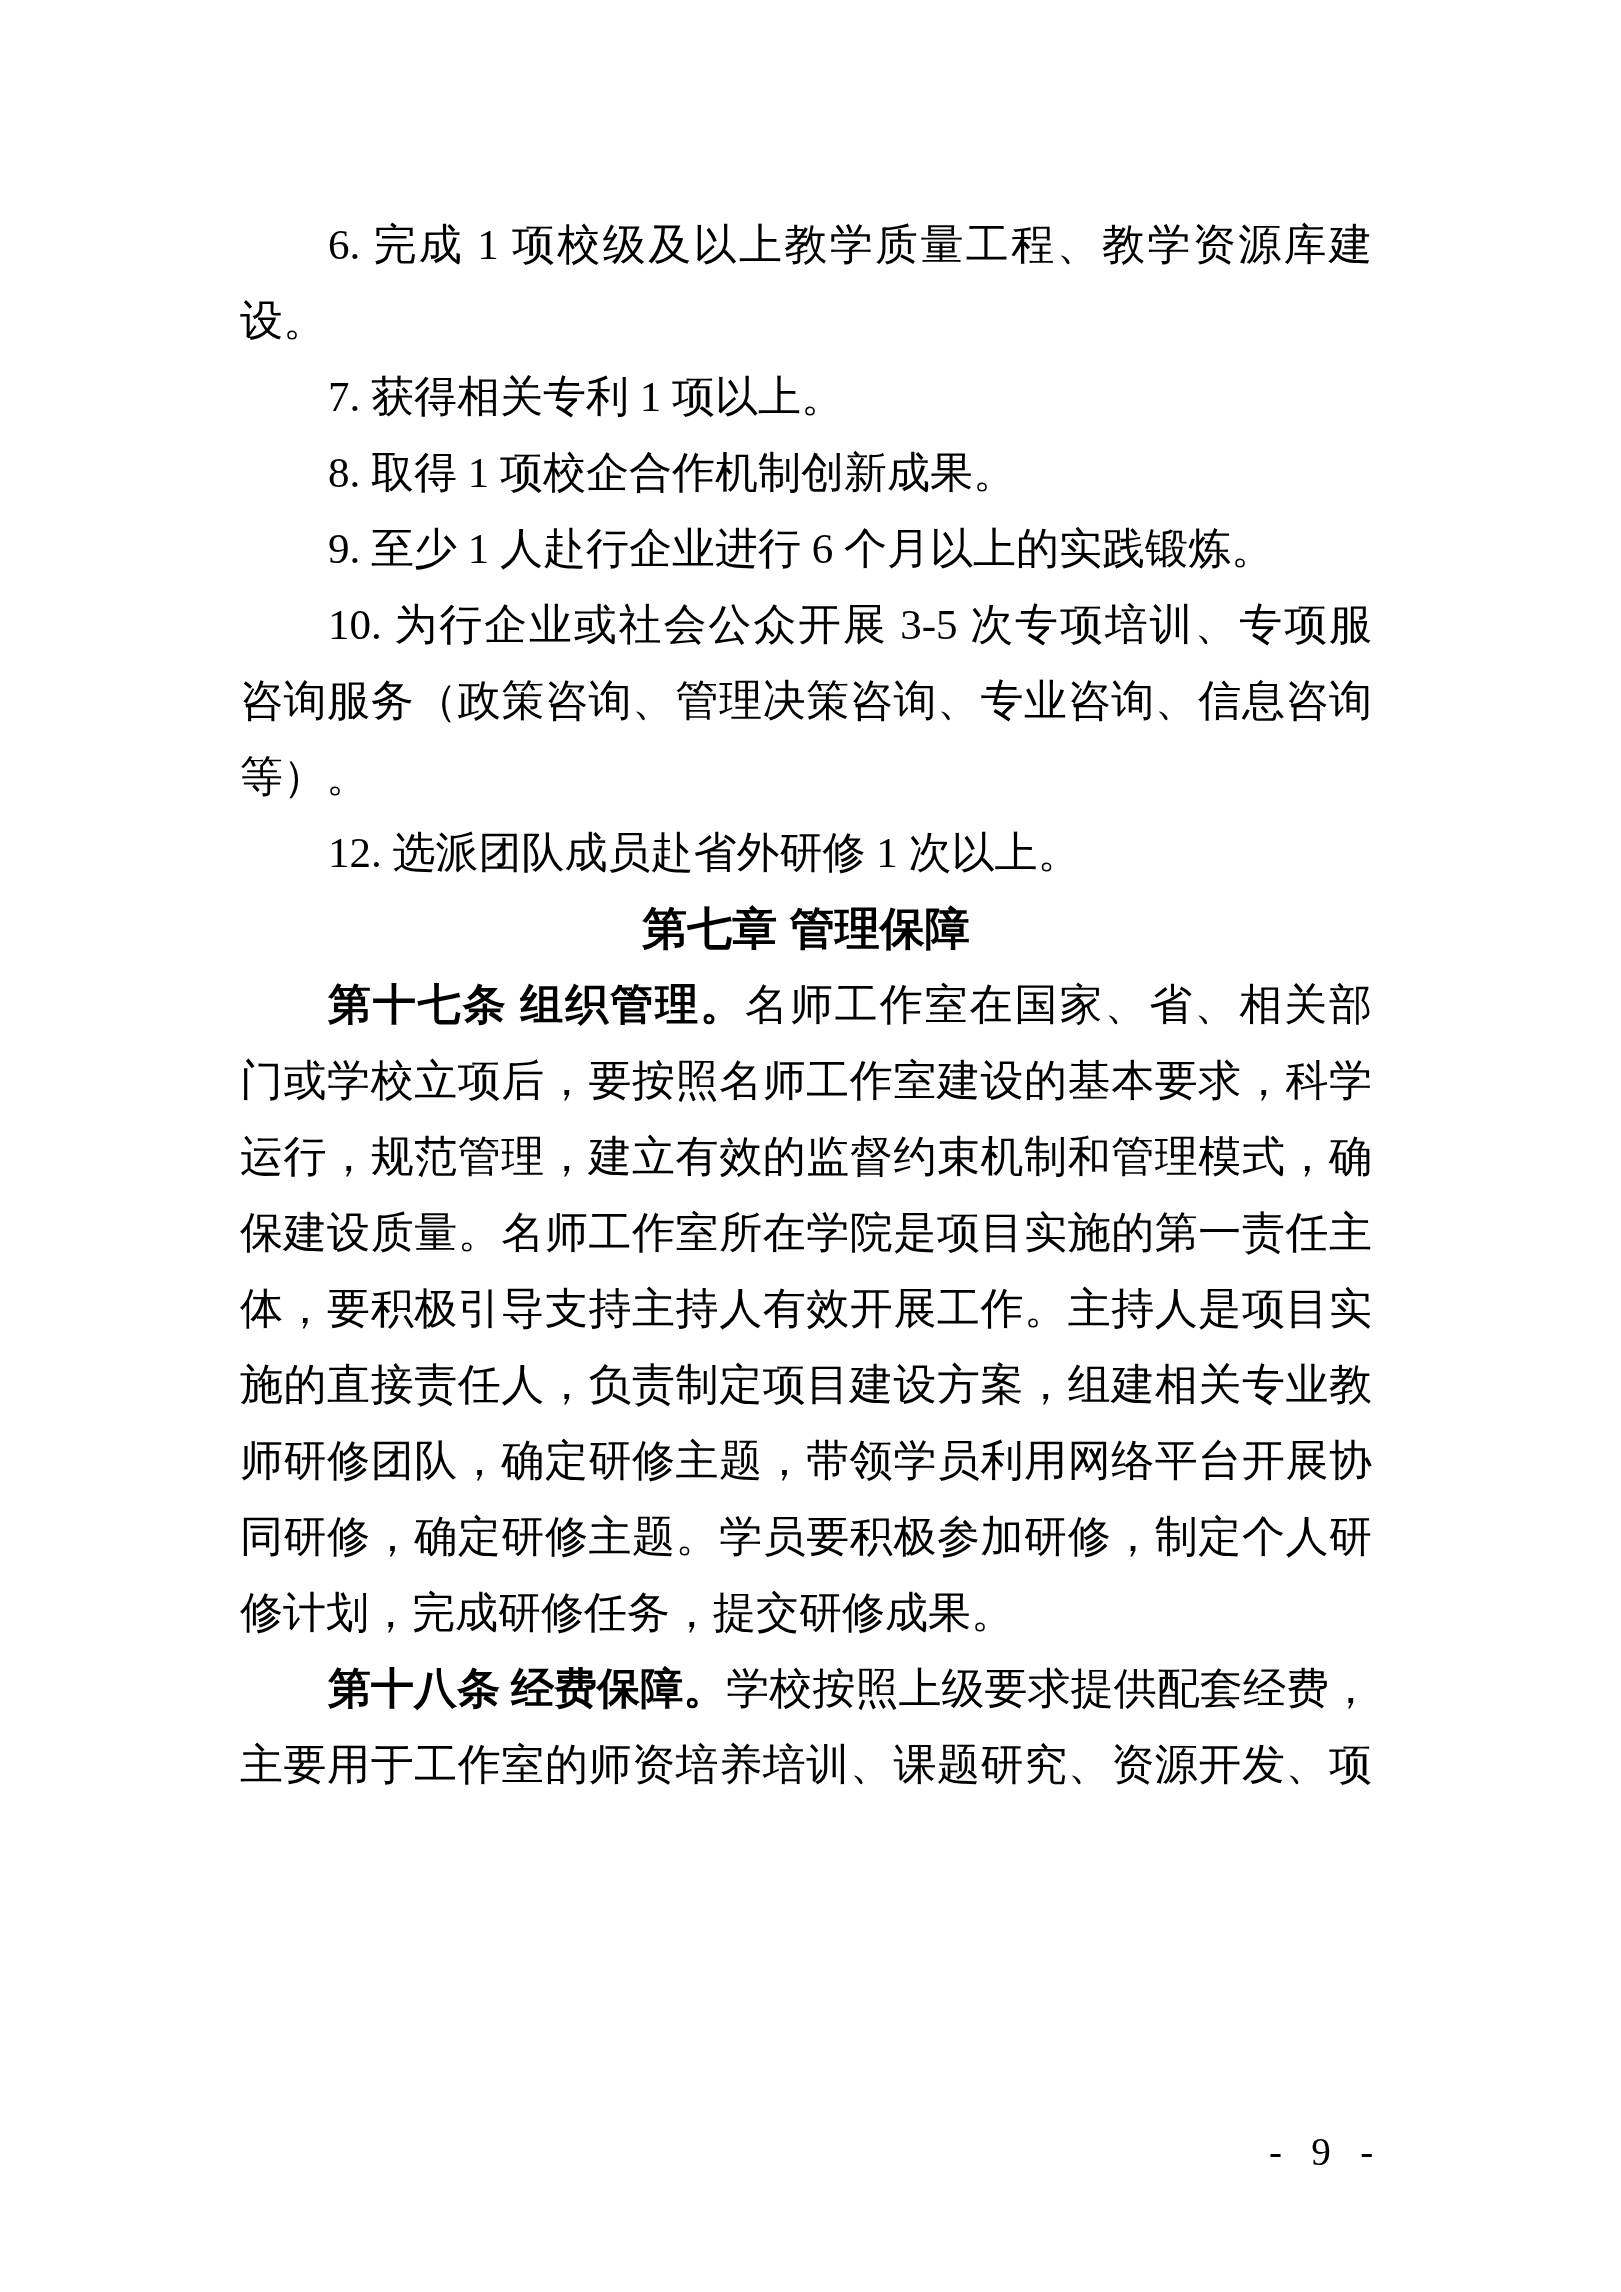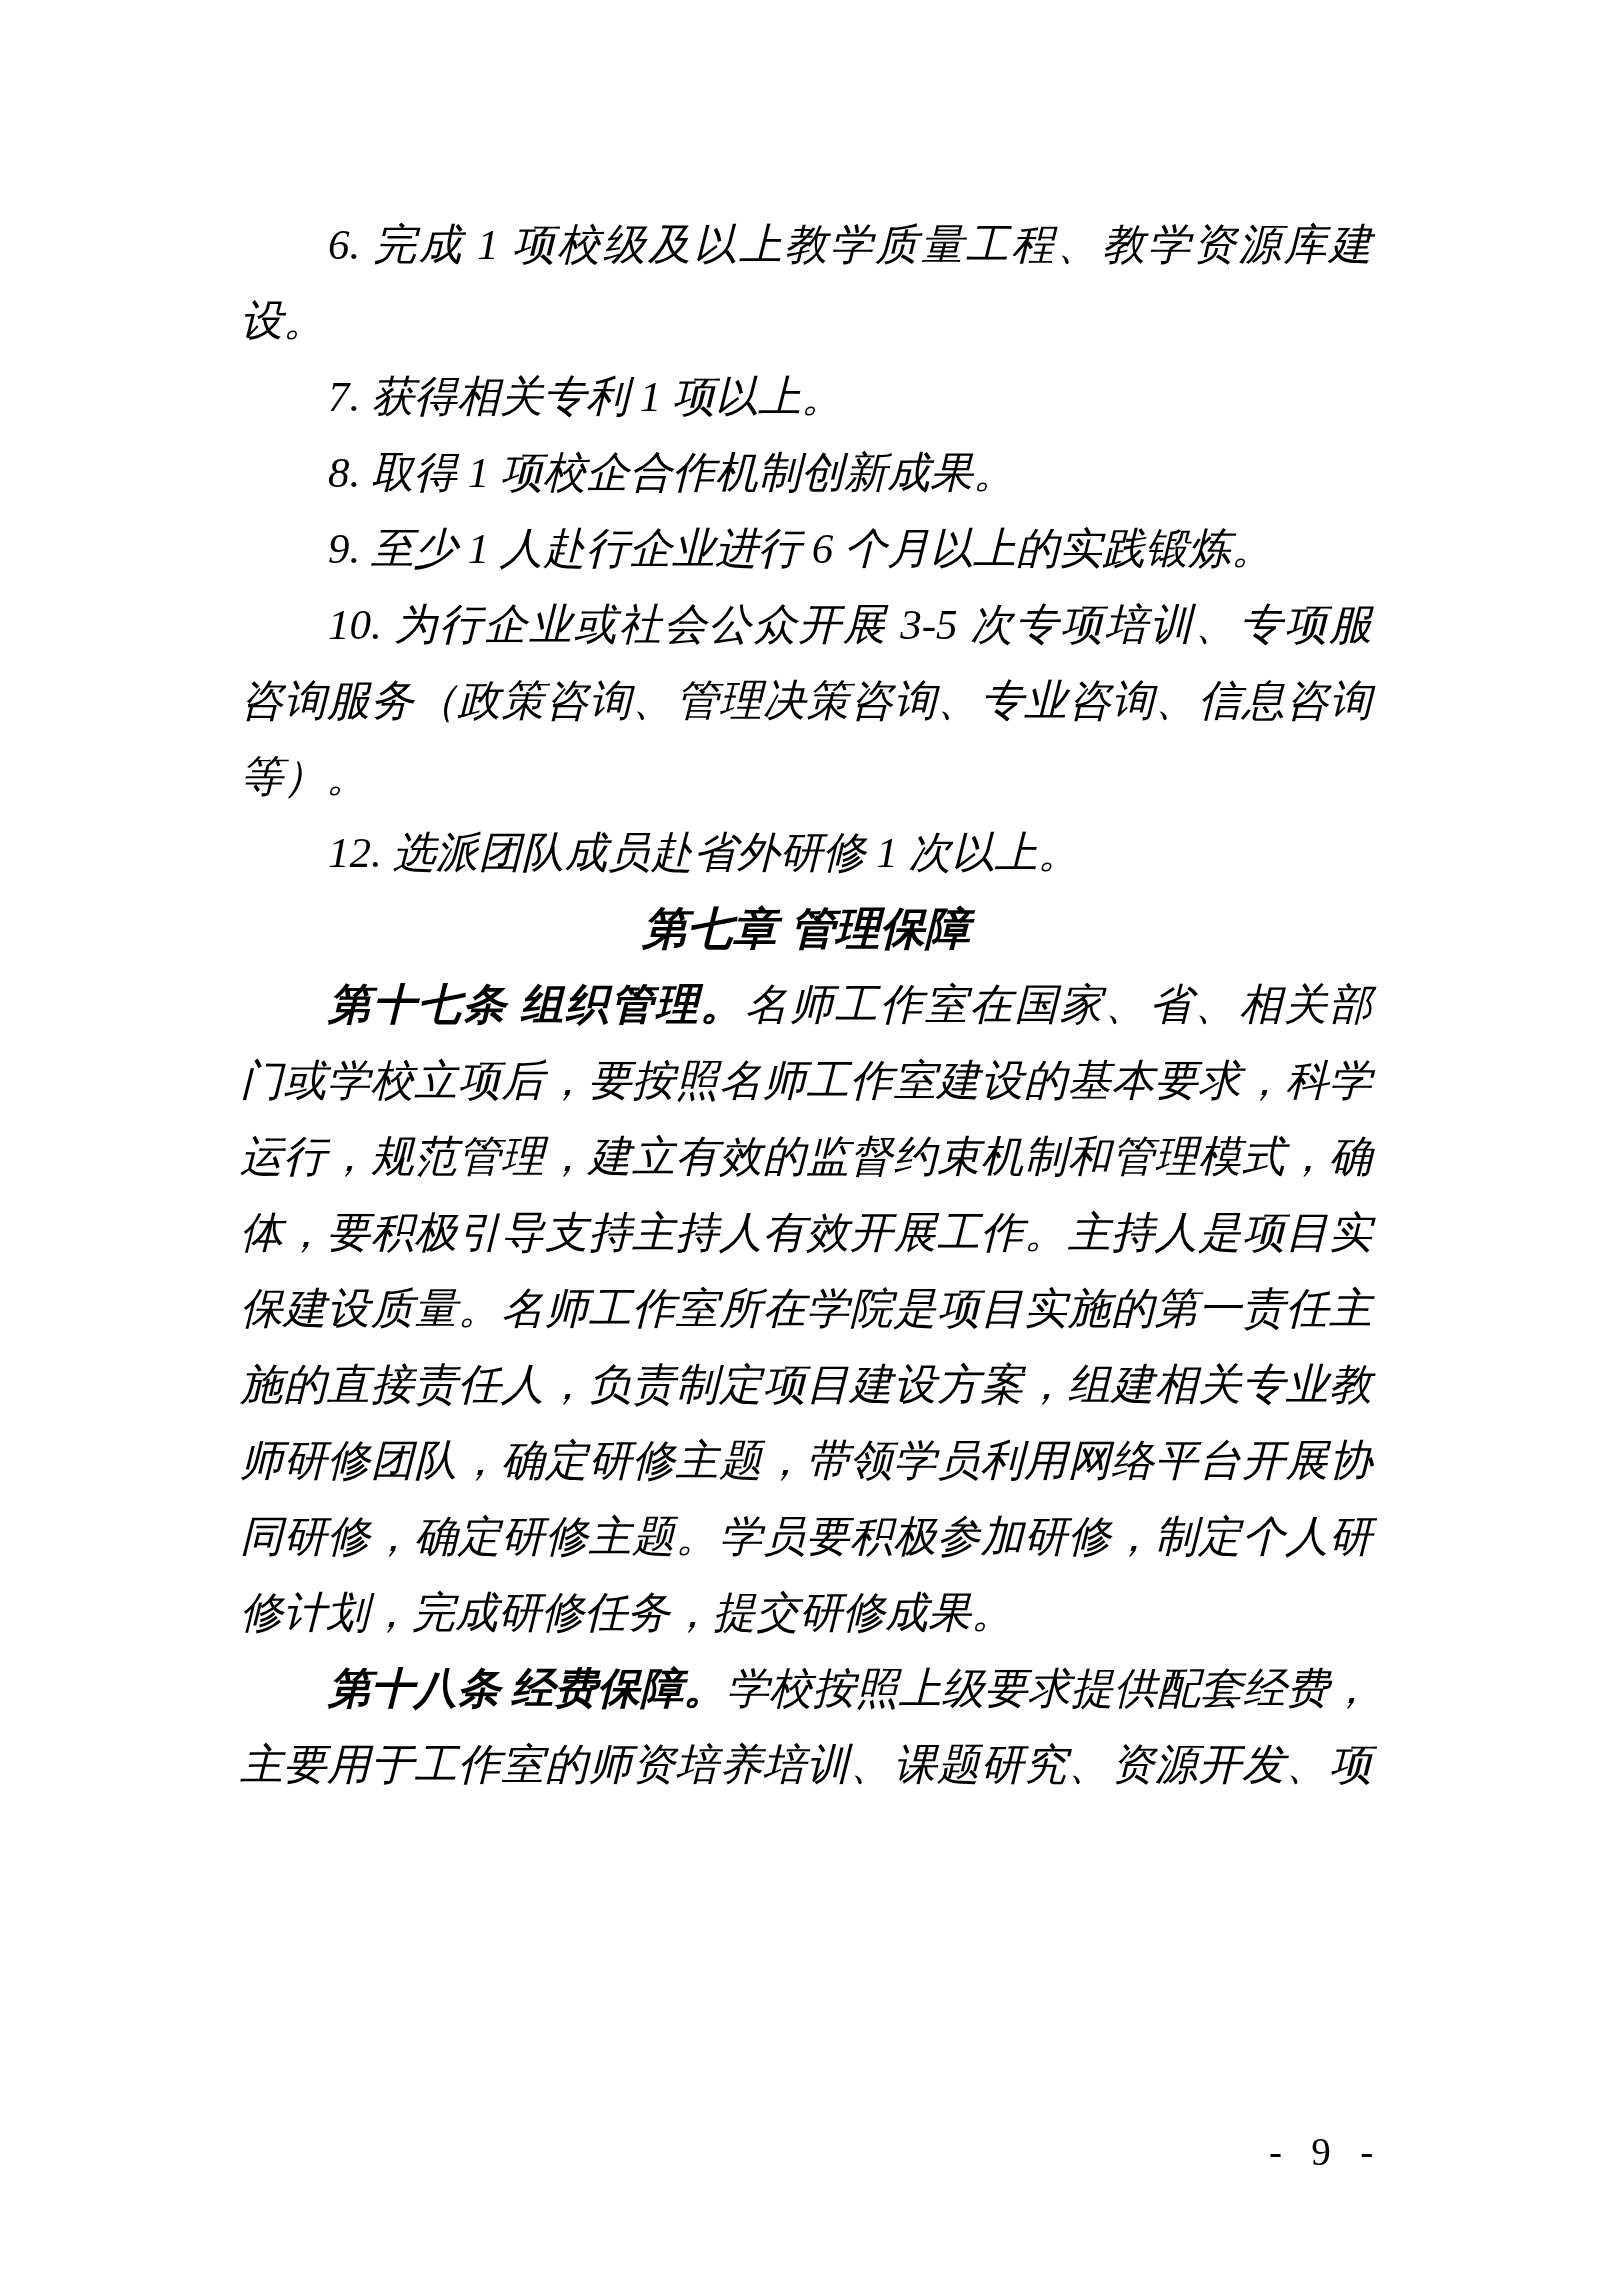--- a/index.html
+++ b/index.html
@@ -22,21 +22,20 @@
     top: 207px;
     width: 1132px;
   }
   .line {
     font-size: 43px;
     line-height: 76px;
     height: 76px;
     text-align: left;
     white-space: normal;
     overflow: visible;
-    font-style: italic;
   }
   .indent {
     padding-left: 88px;
   }
   .justify {
     text-align: justify;
     text-align-last: justify;
     text-justify: inter-character;
   }
   .heading {
@@ -72,22 +71,22 @@
     <div class="line indent">8. 取得 1 项校企合作机制创新成果。</div>
     <div class="line indent">9. 至少 1 人赴行企业进行 6 个月以上的实践锻炼。</div>
     <div class="line indent justify">10. 为行企业或社会公众开展 3-5 次专项培训、专项服</div>
     <div class="line justify">咨询服务（政策咨询、管理决策咨询、专业咨询、信息咨询</div>
     <div class="line">等）。</div>
     <div class="line indent">12. 选派团队成员赴省外研修 1 次以上。</div>
     <h2 class="line heading">第七章 管理保障</h2>
     <div class="line indent justify"><span class="bold">第十七条 组织管理。</span><span>名师工作室在国家、省、相关部</span></div>
     <div class="line justify">门或学校立项后，要按照名师工作室建设的基本要求，科学</div>
     <div class="line justify">运行，规范管理，建立有效的监督约束机制和管理模式，确</div>
+    <div class="line justify">保建设质量。名师工作室所在学院是项目实施的第一责任主</div>
     <div class="line justify">体，要积极引导支持主持人有效开展工作。主持人是项目实</div>
-    <div class="line justify">保建设质量。名师工作室所在学院是项目实施的第一责任主</div>
     <div class="line justify">施的直接责任人，负责制定项目建设方案，组建相关专业教</div>
     <div class="line justify">师研修团队，确定研修主题，带领学员利用网络平台开展协</div>
     <div class="line justify">同研修，确定研修主题。学员要积极参加研修，制定个人研</div>
     <div class="line">修计划，完成研修任务，提交研修成果。</div>
     <div class="line indent justify"><span class="bold">第十八条 经费保障。</span><span>学校按照上级要求提供配套经费，</span></div>
     <div class="line justify">主要用于工作室的师资培养培训、课题研究、资源开发、项</div>
   </main>
   <div class="page-number">- 9 -</div>
 </div>
 

